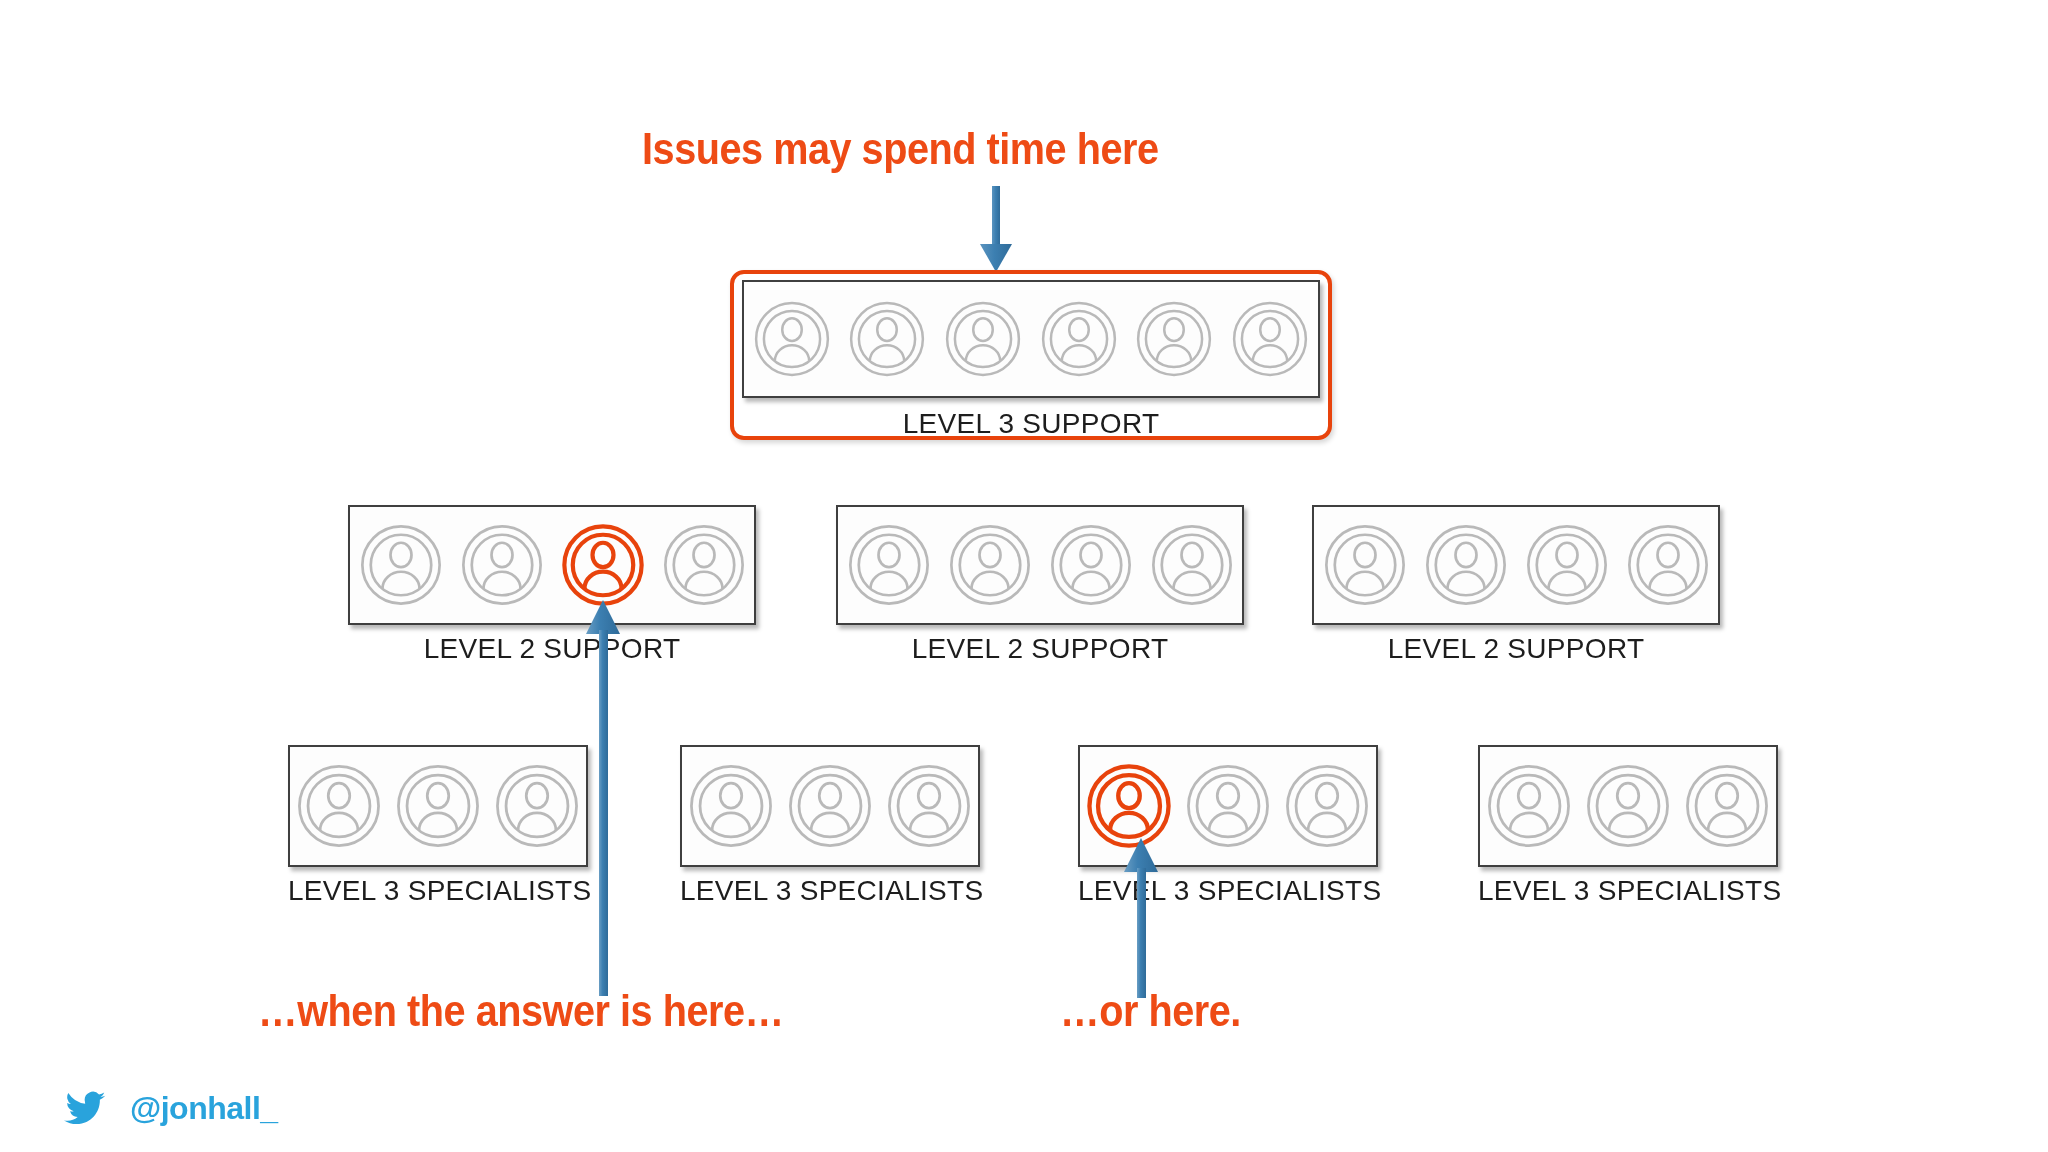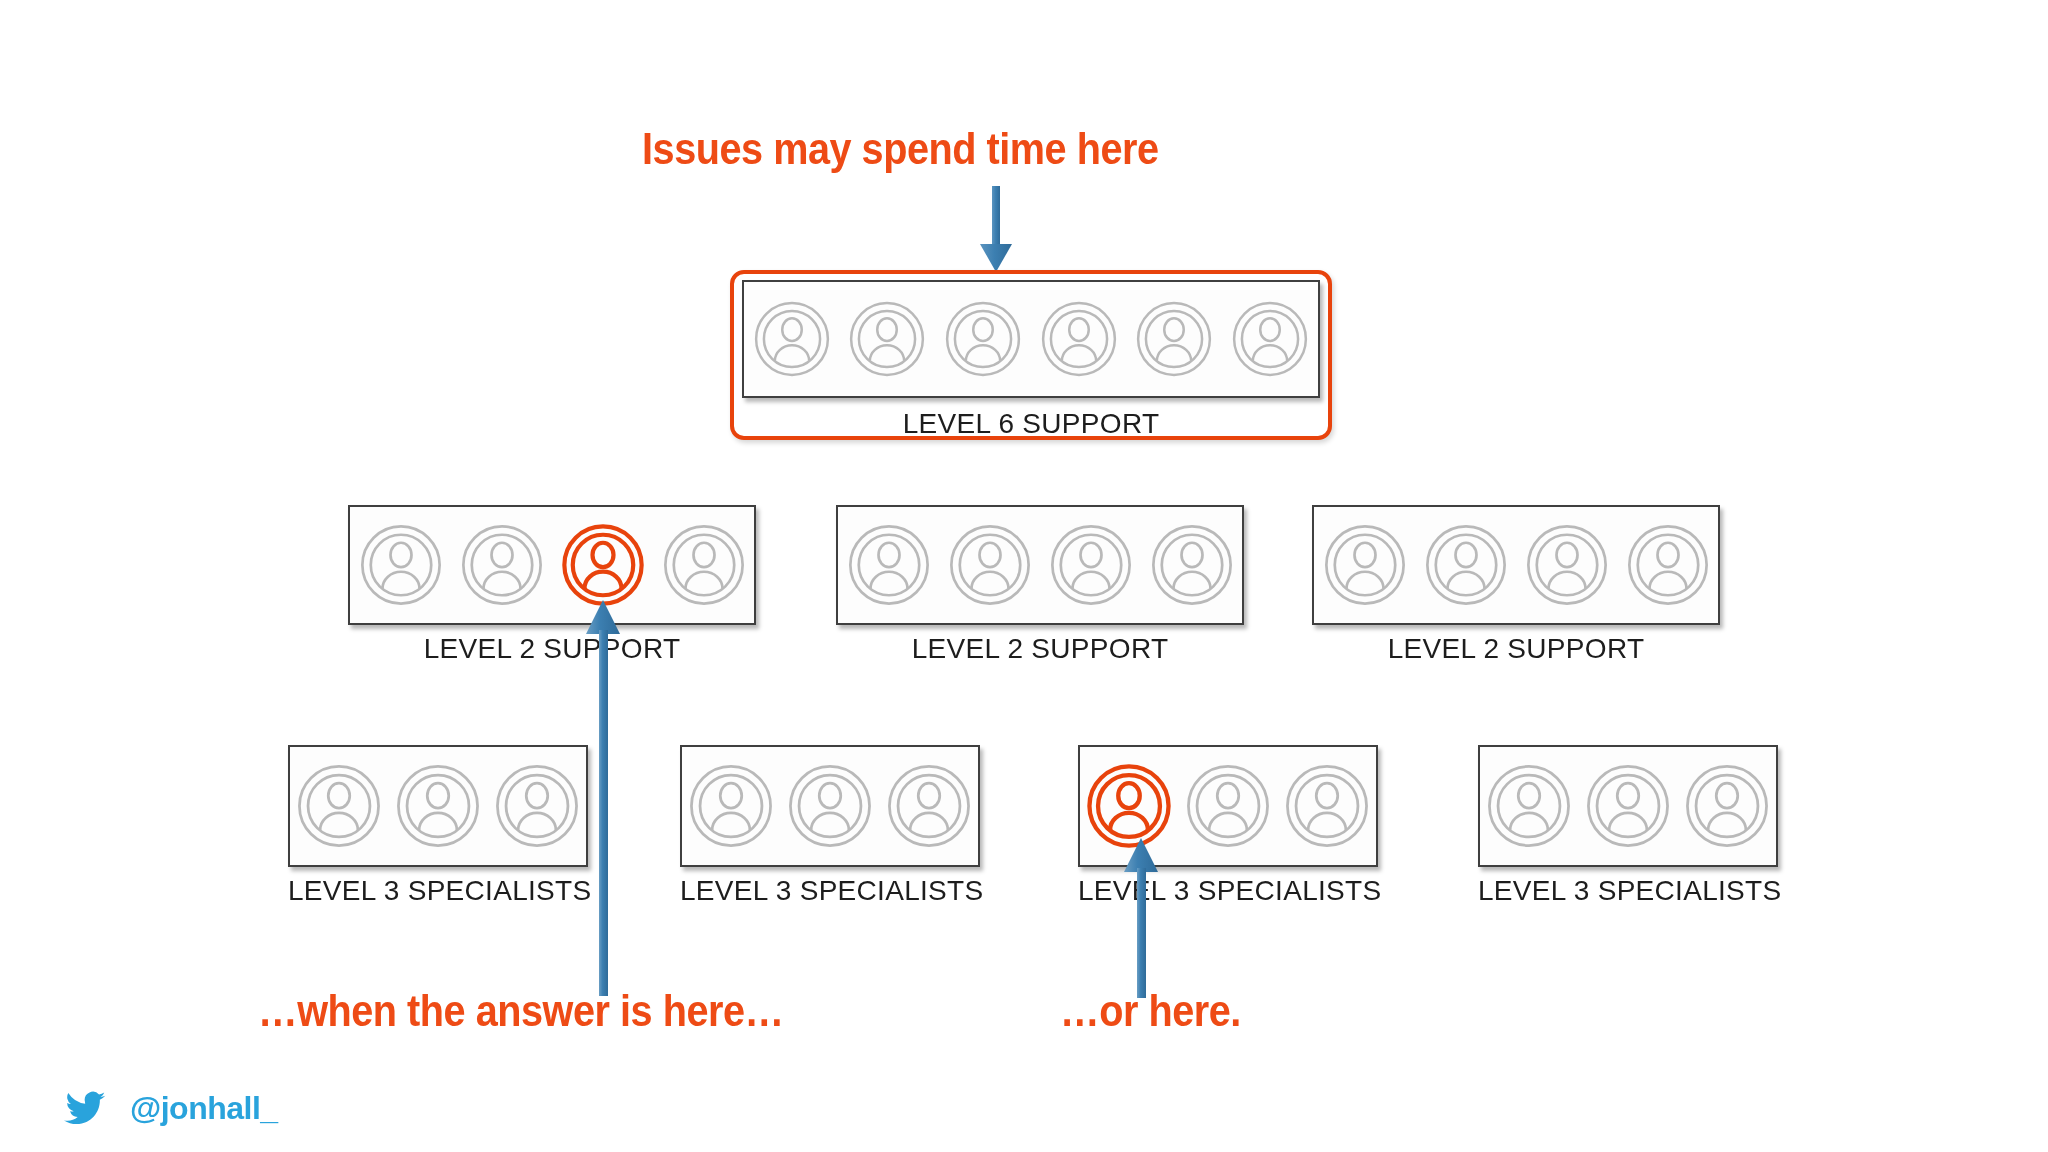--- a/index.html
+++ b/index.html
@@ -137,21 +137,21 @@
           <ellipse cx="50" cy="38" rx="12.5" ry="14.5" class="fig"></ellipse>
           <path d="M28,78 a22,20 0 0 1 44,0" class="fig"></path>
         </svg>
         <svg width="78" height="78" viewBox="0 0 100 100" class="person">
           <circle cx="50" cy="50" r="46" class="ring"></circle>
           <circle cx="50" cy="50" r="36" class="ring"></circle>
           <ellipse cx="50" cy="38" rx="12.5" ry="14.5" class="fig"></ellipse>
           <path d="M28,78 a22,20 0 0 1 44,0" class="fig"></path>
         </svg>
       </div>
-    <div class="grp-label" style="top:128px;">LEVEL 6 SUPPORT</div>
+    <div class="grp-label" style="top:128px;">LEVEL 3 SUPPORT</div>
   </div>
 
   <div class="group" id="l2g0" style="left:318px;top:505px;width:408px;height:120px;">
     <div class="inner-box" style="width:408px;height:120px;">
         <svg width="84" height="84" viewBox="0 0 100 100" class="person">
           <circle cx="50" cy="50" r="46" class="ring"></circle>
           <circle cx="50" cy="50" r="36" class="ring"></circle>
           <ellipse cx="50" cy="38" rx="12.5" ry="14.5" class="fig"></ellipse>
           <path d="M28,78 a22,20 0 0 1 44,0" class="fig"></path>
         </svg>

